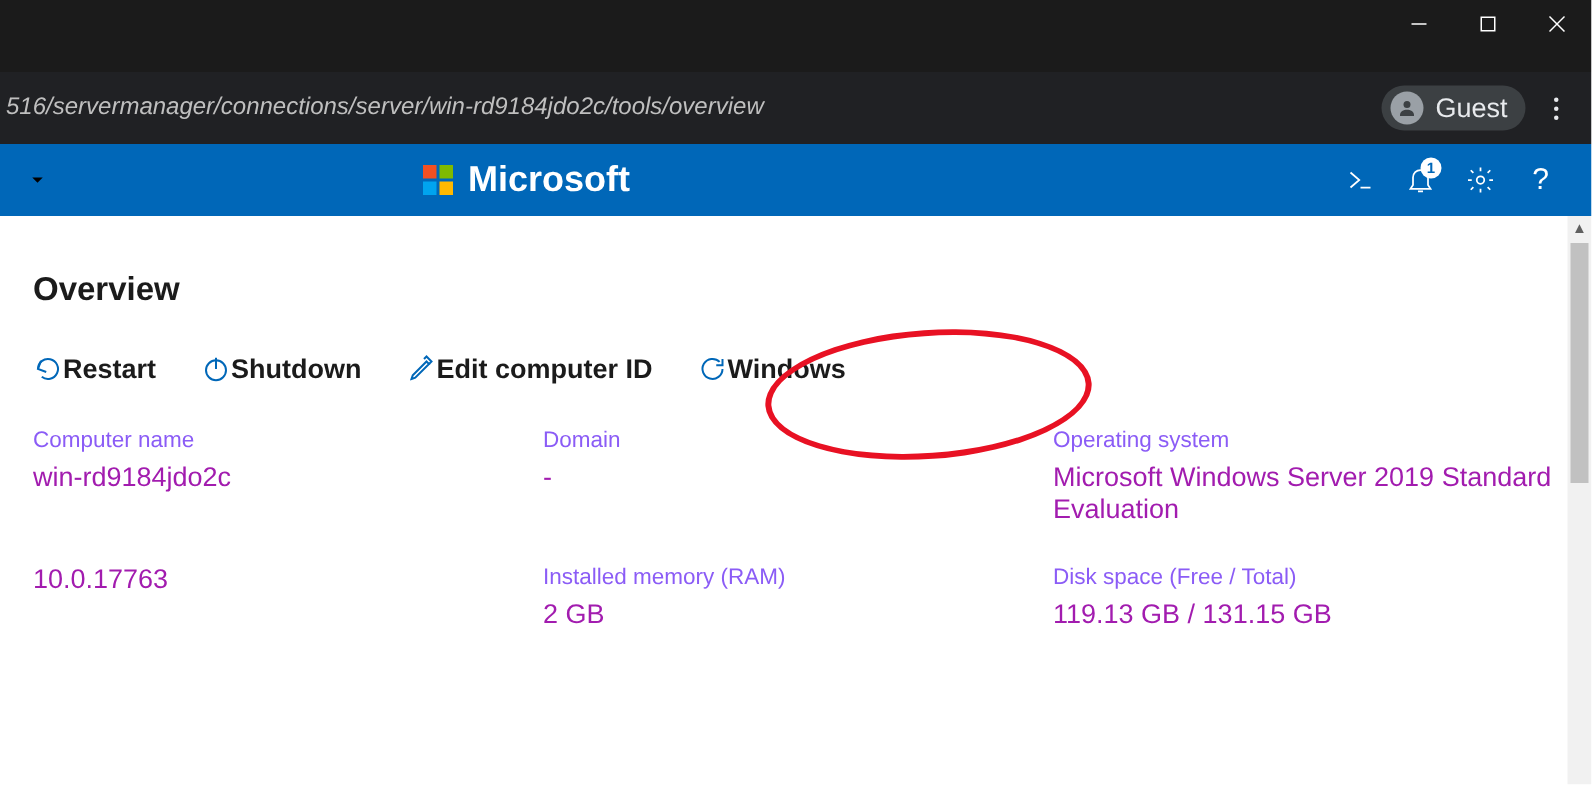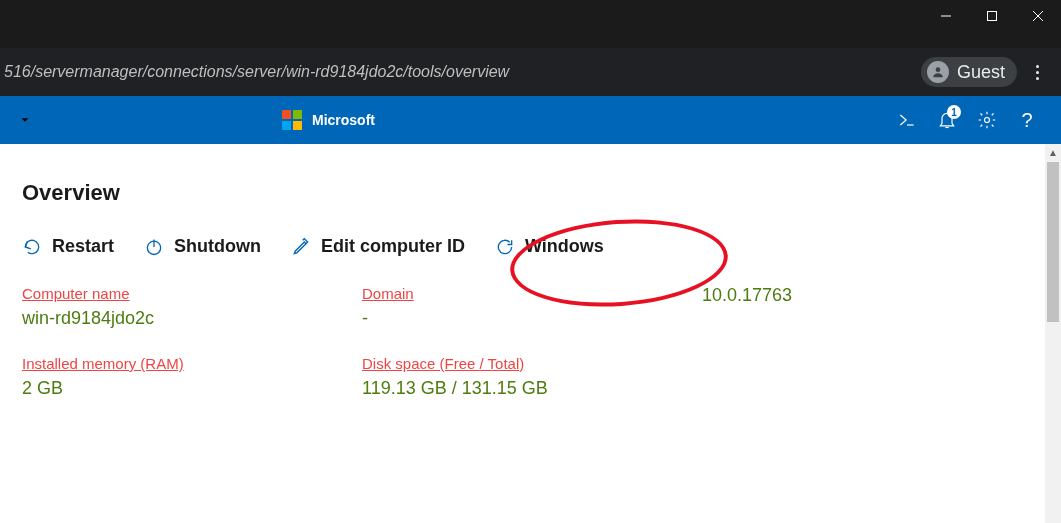--- a/index.html
+++ b/index.html
@@ -21,36 +21,36 @@
 
     
     .ms-header { height:48px; background:#0067b8; display:flex; align-items:center; color:#fff; padding:0 14px 0 12px; }
     .chevron { width:26px; display:flex; align-items:center; justify-content:center; }
     .ms-logo-wrap { display:flex; align-items:center; margin-left:244px; }
     .ms-logo { width:20px; height:20px; display:grid; grid-template-columns:1fr 1fr; grid-template-rows:1fr 1fr; gap:2px; margin-right:10px; }
     .ms-logo div:nth-child(1){background:#f25022;}
     .ms-logo div:nth-child(2){background:#7fba00;}
     .ms-logo div:nth-child(3){background:#00a4ef;}
     .ms-logo div:nth-child(4){background:#ffb900;}
-    .ms-text { font-size:14px; font-weight:600; }
+    .ms-text { font-size:24px; font-weight:600; }
     .header-spacer { flex:1; }
     .hicon { width:40px; height:48px; display:flex; align-items:center; justify-content:center; position:relative; }
     .hicon svg { stroke:#fff; fill:none; stroke-width:1.4; }
     .badge { position:absolute; top:9px; right:6px; background:#fff; color:#0067b8; border-radius:50%; width:14px; height:14px; font-size:10px; display:flex; align-items:center; justify-content:center; font-weight:600; }
 
     
     .content { position:relative; padding:36px 22px 0 22px; height:calc(523px - 48px - 48px - 48px); overflow:hidden; }
     .page-title { font-size:22px; font-weight:600; color:#1b1b1b; margin-bottom:30px; }
     .actions { display:flex; align-items:center; gap:30px; margin-bottom:28px; }
-    .action { display:flex; align-items:center; gap:10px; font-size:18px; font-weight:600; color:#1b1b1b; cursor:pointer; }
+    .action { display:flex; font-size:18px; font-weight:600; color:#1b1b1b; cursor:pointer; }
     .action svg { stroke:#0067b8; fill:none; stroke-width:1.6; }
 
     .info-grid { display:grid; grid-template-columns: 340px 340px 1fr; row-gap:26px; }
-    .info-label { font-size:15px; color:#ef4444; margin-bottom:6px;text-decoration:underline; }
-    .info-value { font-size:18px; color:#4d7c0f; }
+    .info-label { font-size:15px; color:#8b5cf6; margin-bottom:6px; }
+    .info-value { font-size:18px; color:#a21caf; }
 
     
     .annot-circle { position:absolute; border:4px solid #e81123; border-radius:50%; width:218px; height:86px; left:510px; top:76px; transform:rotate(-4deg); pointer-events:none; }
 
     
     .scrollbar { position:absolute; right:0; top:144px; width:16px; height:379px; background:#f1f1f1; }
     .scroll-thumb { position:absolute; top:18px; left:2px; width:12px; height:160px; background:#c1c1c1; }
     .scroll-arrow { position:absolute; left:0; width:16px; height:16px; display:flex; align-items:center; justify-content:center; color:#606060; font-size:10px; }
     .scroll-arrow.up { top:0; }
   </style>
@@ -173,20 +173,24 @@
   <div class="info-grid">
     <div>
       <div class="info-label">Computer name</div>
       <div class="info-value">win-rd9184jdo2c</div>
     </div>
     <div>
       <div class="info-label">Domain</div>
       <div class="info-value">-</div>
     </div>
     <div>
+      <div class="info-label">Operating system</div>
+      <div class="info-value">Microsoft Windows Server 2019 Standard Evaluation</div>
+    </div>
+    <div>
       <div class="info-value">10.0.17763</div>
     </div>
     <div>
       <div class="info-label">Installed memory (RAM)</div>
       <div class="info-value">2 GB</div>
     </div>
     <div>
       <div class="info-label">Disk space (Free / Total)</div>
       <div class="info-value">119.13 GB / 131.15 GB</div>
     </div>

